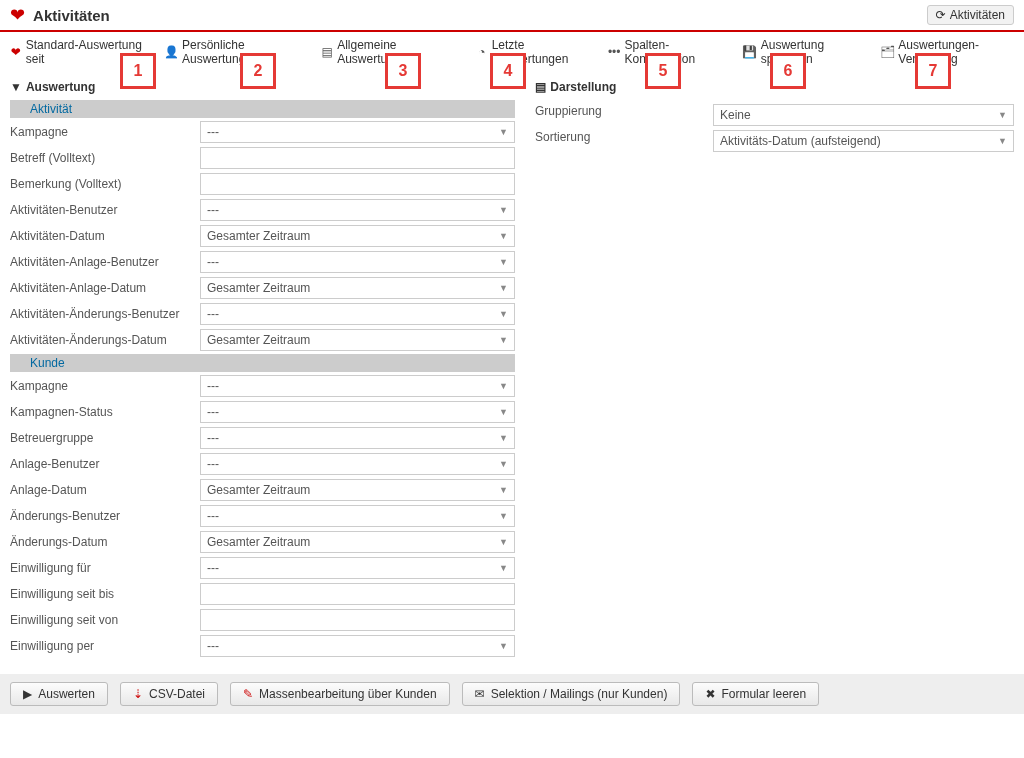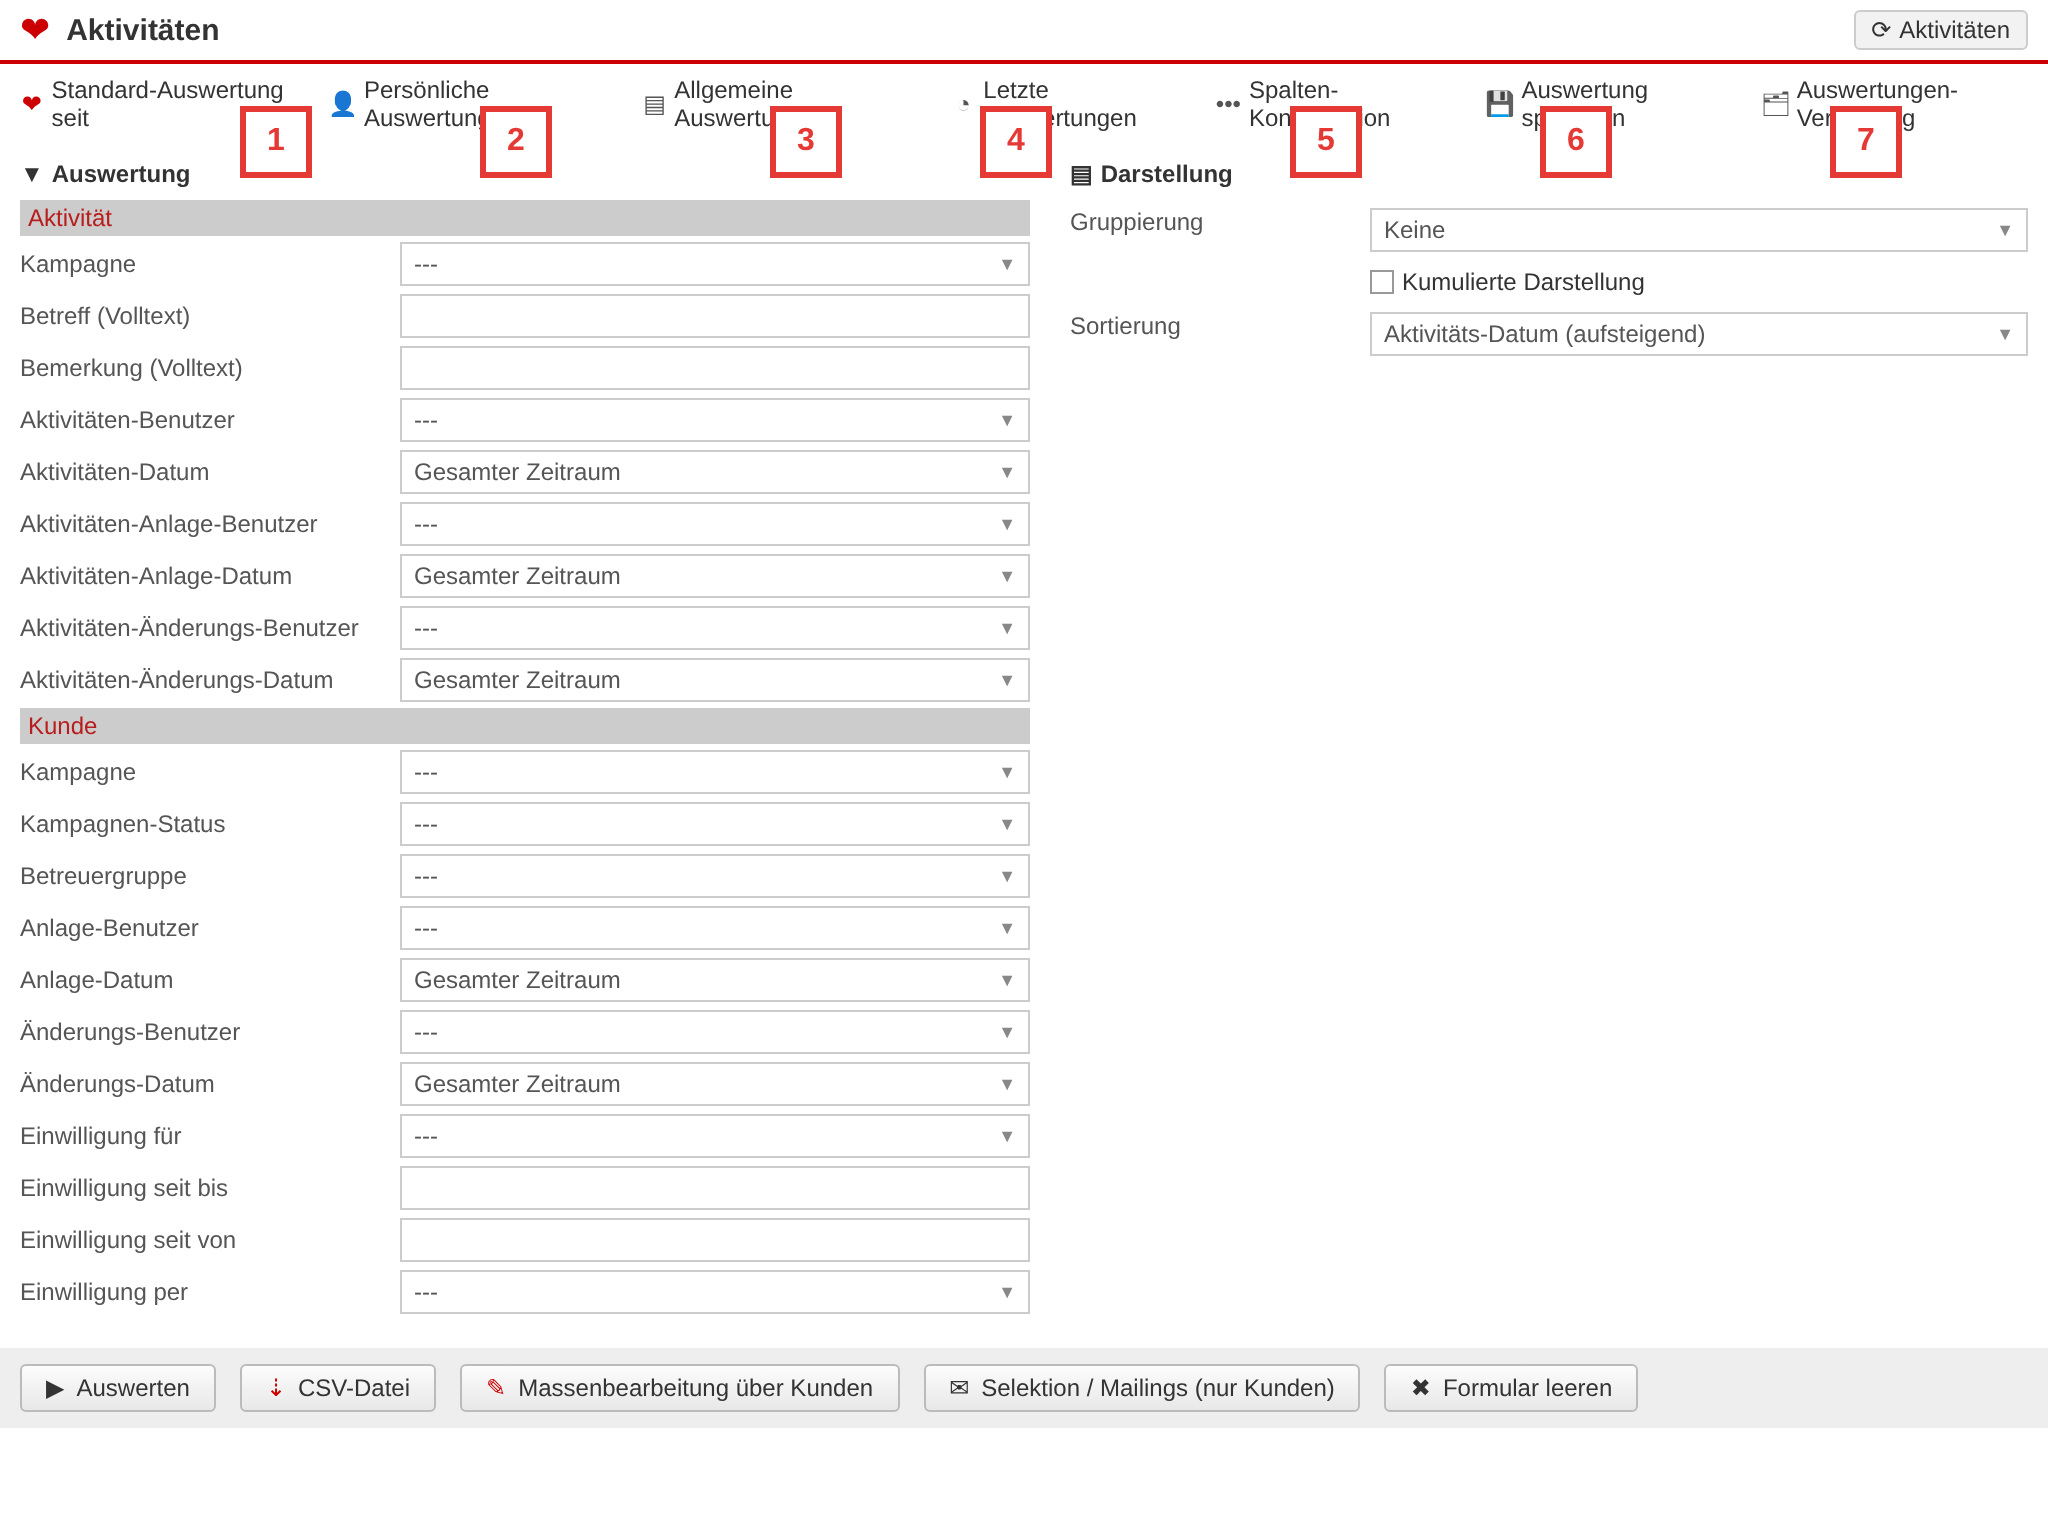--- a/index.html
+++ b/index.html
@@ -55,23 +55,23 @@
   .col-right { flex: 1; }
 
   .panel-header {
     display:flex; align-items:center; gap:4px;
     font-weight: bold;
     padding: 4px 0 6px 0;
   }
 
   .section-title {
     background:#ccc;
-    padding:2px 4px;
+    padding:2px 20px;
     font-weight:normal;
-    color:#b91c1c;
+    color:#0369a1;
     margin-bottom:2px;
   }
 
   .field-row {
     display:flex;
     align-items:center;
     margin: 2px 0;
     min-height: 24px;
   }
   .field-label {
@@ -96,21 +96,21 @@
   .dropdown .caret { color:#888; font-size:9px; }
   .textbox { color:#333; }
 
   
   .right-row {
     display:flex;
     margin:4px 0;
     align-items:flex-start;
   }
   .right-label { flex:0 0 150px; color:#555; }
-  .right-control { flex:1; }
+  .right-control { flex:1;margin-left:28px; }
 
   .checkbox-row { display:flex; gap:4px; align-items:center; margin:4px 0; }
   .checkbox-box { width:12px; height:12px; border:1px solid #999; background:#fff;}
 
   
   .footer {
     background:#eee;
     padding:8px 10px;
     display:flex;
     gap:12px;
@@ -372,29 +372,20 @@
     <div class="right-row">
       <div class="right-label">Gruppierung</div>
       <div class="right-control">
         <div class="dropdown">
           <span>Keine</span>
           <span class="caret">▼</span>
         </div>
       </div>
     </div>
 
-    <div class="right-row">
-      <div class="right-label"></div>
-      <div class="right-control">
-        <div class="checkbox-row">
-          <span class="checkbox-box"></span>
-          <span>Kumulierte Darstellung</span>
-        </div>
-      </div>
-    </div>
 
     <div class="right-row">
       <div class="right-label">Sortierung</div>
       <div class="right-control">
         <div class="dropdown">
           <span>Aktivitäts-Datum (aufsteigend)</span>
           <span class="caret">▼</span>
         </div>
       </div>
     </div>

